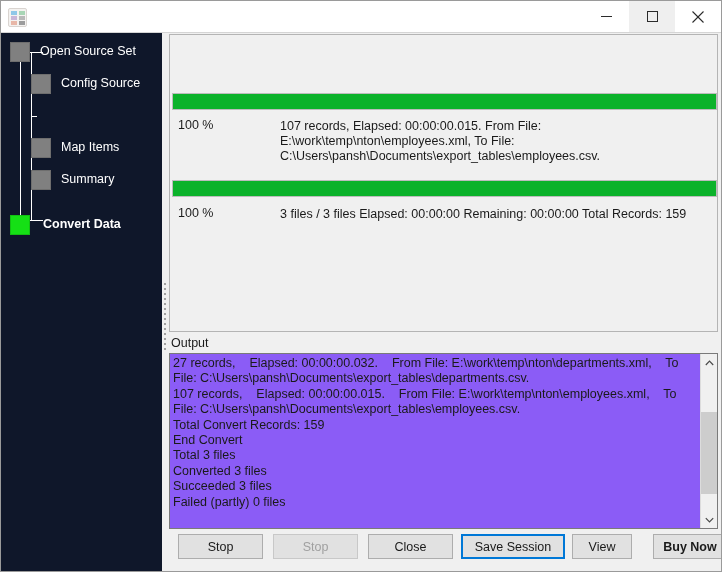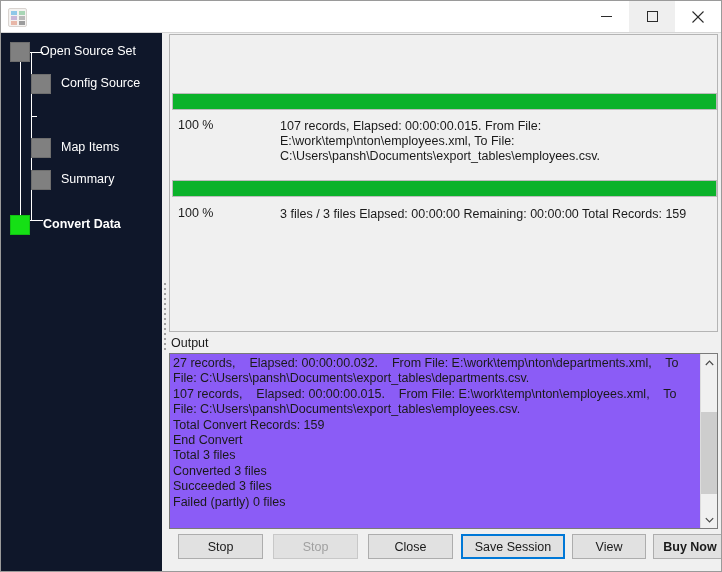--- a/index.html
+++ b/index.html
@@ -392,17 +392,17 @@
         </div>
       </div>
     </div>
   </div>
 
   <div class="buttonbar">
     <button class="btn" style="left:10px; width:85px;">Stop</button>
     <button class="btn disabled" style="left:105px; width:85px;">Stop</button>
     <button class="btn" style="left:200px; width:85px;">Close</button>
     <button class="btn focused" style="left:293px; width:104px;">Save Session</button>
-    <button class="btn" style="left:404px; width:74px;">View</button>
+    <button class="btn" style="left:404px; width:60px;">View</button>
     <button class="btn strong" style="left:485px; width:74px;">Buy Now</button>
   </div>
 
 </div>
 
 </body></html>

